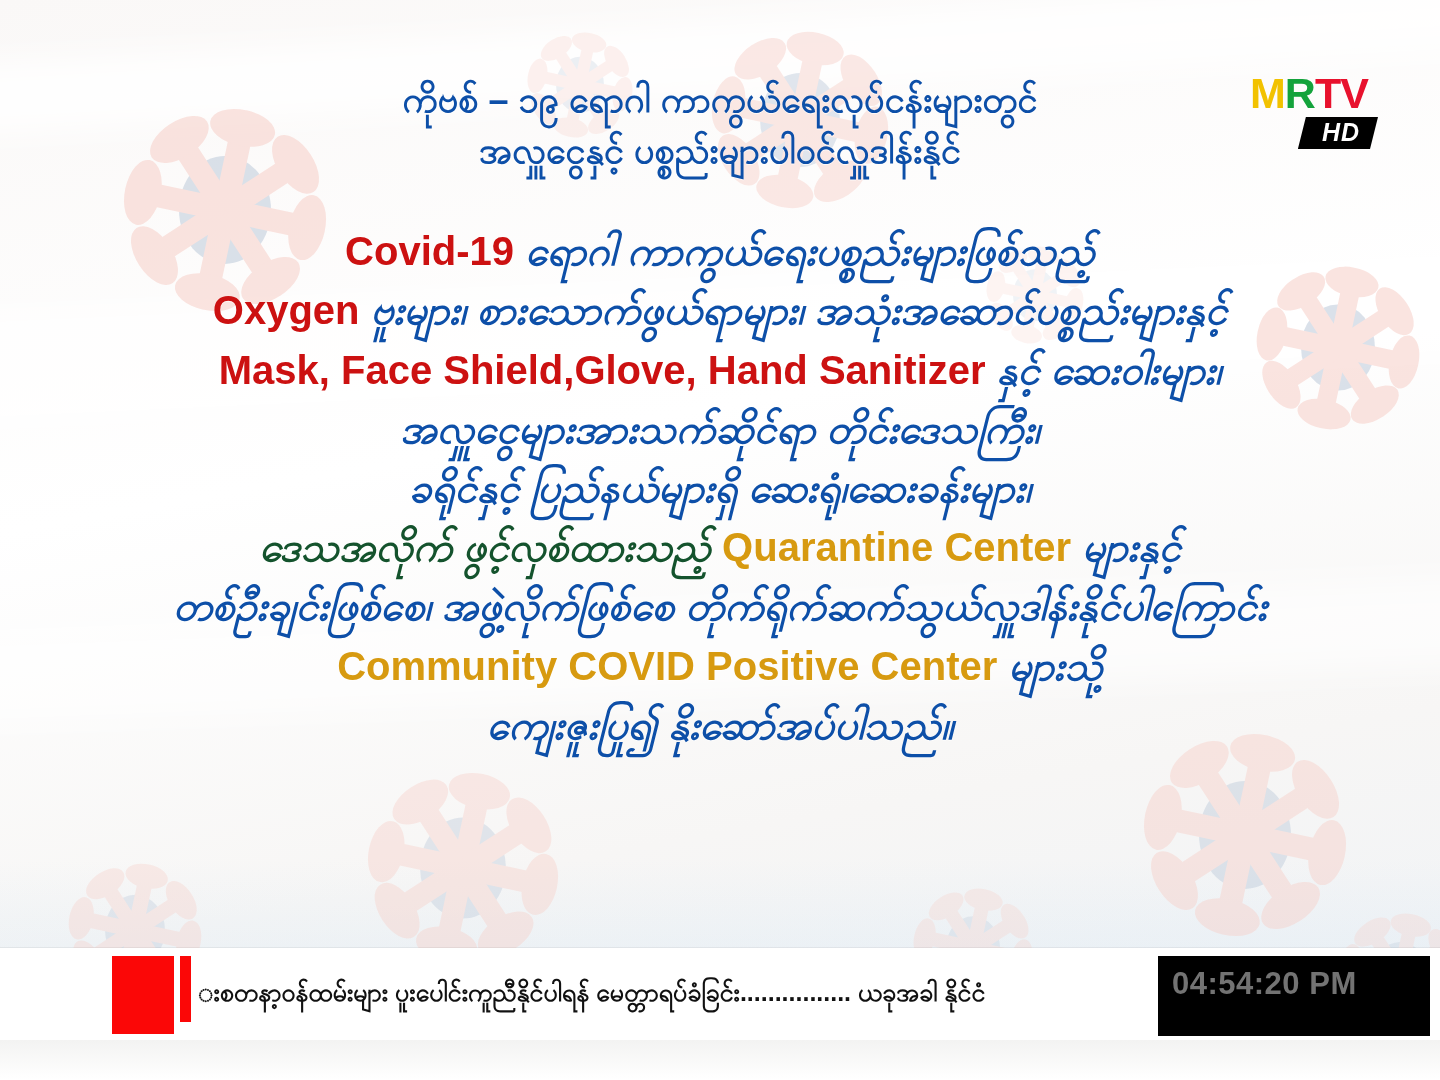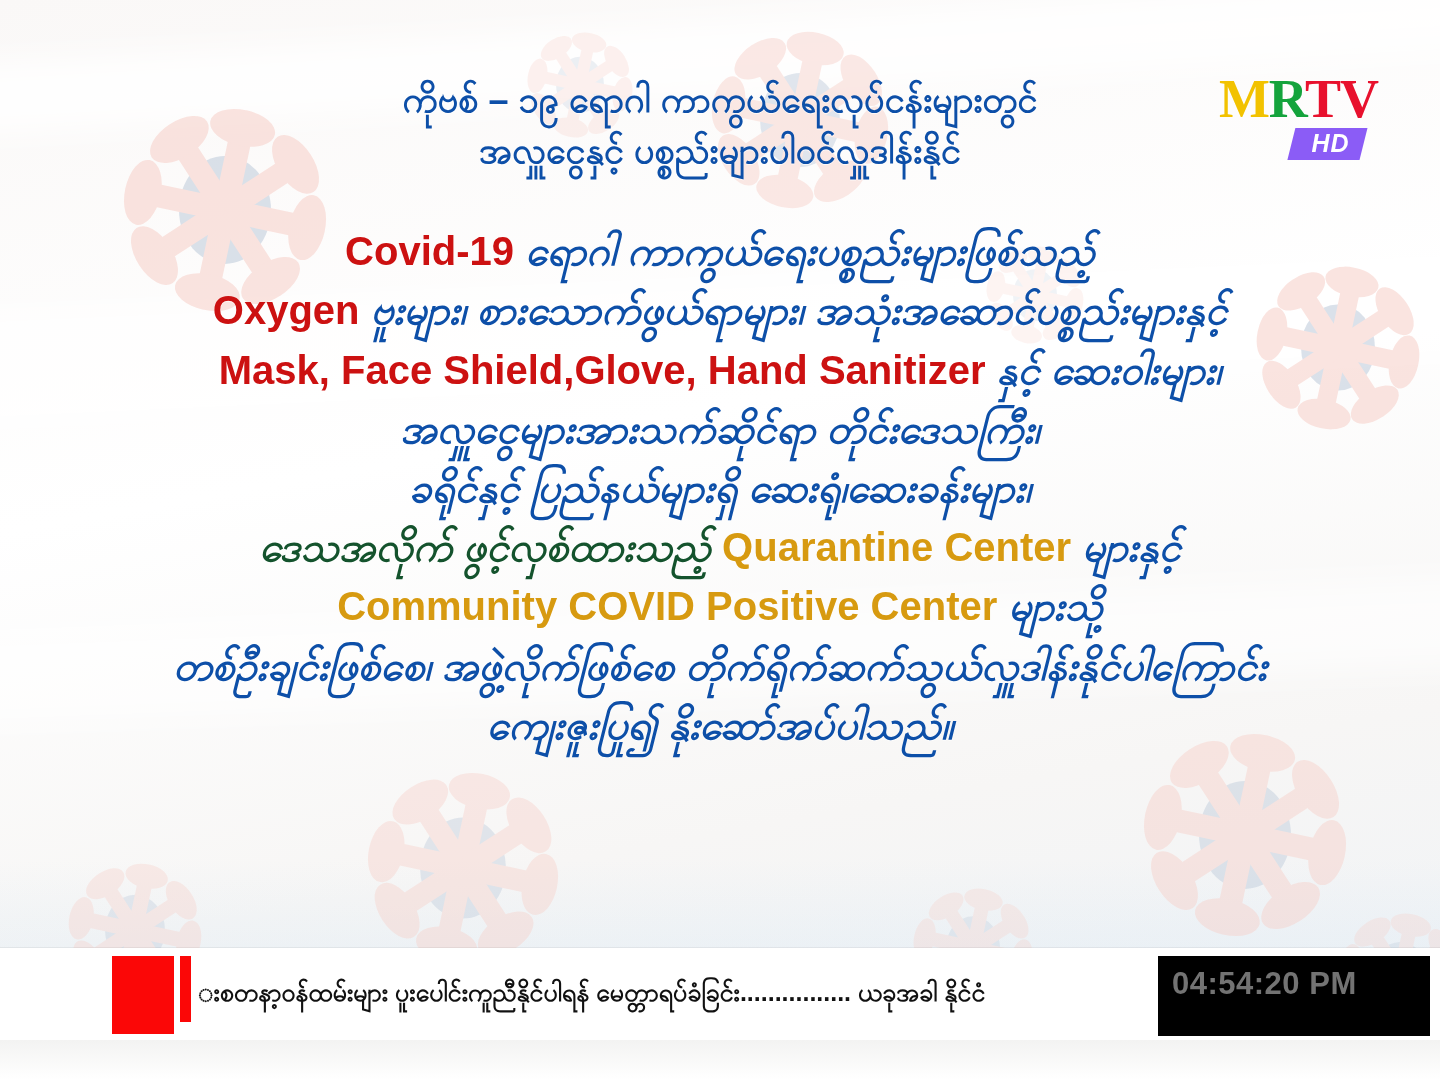--- a/index.html
+++ b/index.html
@@ -74,33 +74,33 @@
   
   #logo {
     position: absolute;
     top: 72px;
     right: 62px;
     text-align: center;
     line-height: 1;
     user-select: none;
   }
   #logo .word {
-    font-size: 54px;
+    font-size: 43px;
     font-weight: 700;
     letter-spacing: -1px;
-    font-family: Liberation Serif, serif;
+    font-family: Liberation Sans, sans-serif;
   }
   #logo .l-m { color: #f2c200; }
   #logo .l-r { color: #14a33c; }
   #logo .l-t, #logo .l-v { color: #e8112d; }
   #logo .hd-wrap {
     margin-top: 2px;
     margin-left: 58px;
     display: inline-block;
-    background: #8b5cf6;
+    background: #000000;
     padding: 3px 18px 4px 24px;
     clip-path: polygon(10% 0, 100% 0, 90% 100%, 0% 100%);
   }
   #logo .hd {
     color: #ffffff;
     font-size: 25px;
     font-weight: 700;
     font-style: italic;
     letter-spacing: 1px;
   }
@@ -333,22 +333,22 @@
   <div id="content">
     <div class="headline-line">ကိုဗစ် – ၁၉ ရောဂါ ကာကွယ်ရေးလုပ်ငန်းများတွင်</div>
     <div class="headline-line">အလှူငွေနှင့် ပစ္စည်းများပါဝင်လှူဒါန်းနိုင်</div>
     <div id="body-block">
         <div class="body-line"><span class="seg-red" style="color: rgb(204, 17, 17);">Covid-19</span><span class="seg-blue" style="color: rgb(13, 79, 168);"> ရောဂါ ကာကွယ်ရေးပစ္စည်းများဖြစ်သည့်</span></div>
         <div class="body-line"><span class="seg-red" style="color: rgb(204, 17, 17);">Oxygen</span><span class="seg-blue" style="color: rgb(13, 79, 168);"> ဗူးများ၊ စားသောက်ဖွယ်ရာများ၊ အသုံးအဆောင်ပစ္စည်းများနှင့်</span></div>
         <div class="body-line"><span class="seg-red" style="color: rgb(204, 17, 17);">Mask, Face Shield,Glove, Hand Sanitizer</span><span class="seg-blue" style="color: rgb(13, 79, 168);"> နှင့် ဆေးဝါးများ၊</span></div>
         <div class="body-line"><span class="seg-blue" style="color: rgb(13, 79, 168);">အလှူငွေများအားသက်ဆိုင်ရာ တိုင်းဒေသကြီး၊</span></div>
         <div class="body-line"><span class="seg-blue" style="color: rgb(13, 79, 168);">ခရိုင်နှင့် ပြည်နယ်များရှိ ဆေးရုံ၊ဆေးခန်းများ၊</span></div>
         <div class="body-line"><span class="seg-blue" style="color: #14532d;">ဒေသအလိုက် ဖွင့်လှစ်ထားသည့် </span><span class="seg-gold" style="color: rgb(215, 154, 16);">Quarantine Center</span><span class="seg-blue" style="color: rgb(13, 79, 168);"> များနှင့်</span></div>
+        <div class="body-line"><span class="seg-blue" style="color: rgb(13, 79, 168);">တစ်ဦးချင်းဖြစ်စေ၊ အဖွဲ့လိုက်ဖြစ်စေ တိုက်ရိုက်ဆက်သွယ်လှူဒါန်းနိုင်ပါကြောင်း</span></div>
         <div class="body-line"><span class="seg-gold" style="color: rgb(215, 154, 16);">Community COVID Positive Center</span><span class="seg-blue" style="color: rgb(13, 79, 168);"> များသို့</span></div>
-        <div class="body-line"><span class="seg-blue" style="color: rgb(13, 79, 168);">တစ်ဦးချင်းဖြစ်စေ၊ အဖွဲ့လိုက်ဖြစ်စေ တိုက်ရိုက်ဆက်သွယ်လှူဒါန်းနိုင်ပါကြောင်း</span></div>
         <div class="body-line"><span class="seg-blue" style="color: rgb(13, 79, 168);">ကျေးဇူးပြု၍ နိုးဆော်အပ်ပါသည်။</span></div>
       </div>
   </div>
 
   <div id="ticker">
     <div id="ticker-red-block"></div>
     <div id="ticker-red-stripe"></div>
     <div id="ticker-text">းစတနာ့ဝန်ထမ်းများ ပူးပေါင်းကူညီနိုင်ပါရန် မေတ္တာရပ်ခံခြင်း................ ယခုအခါ နိုင်ငံ</div>
     <div id="clock-box">
       <span id="clock-text">04:54:20  PM</span>

